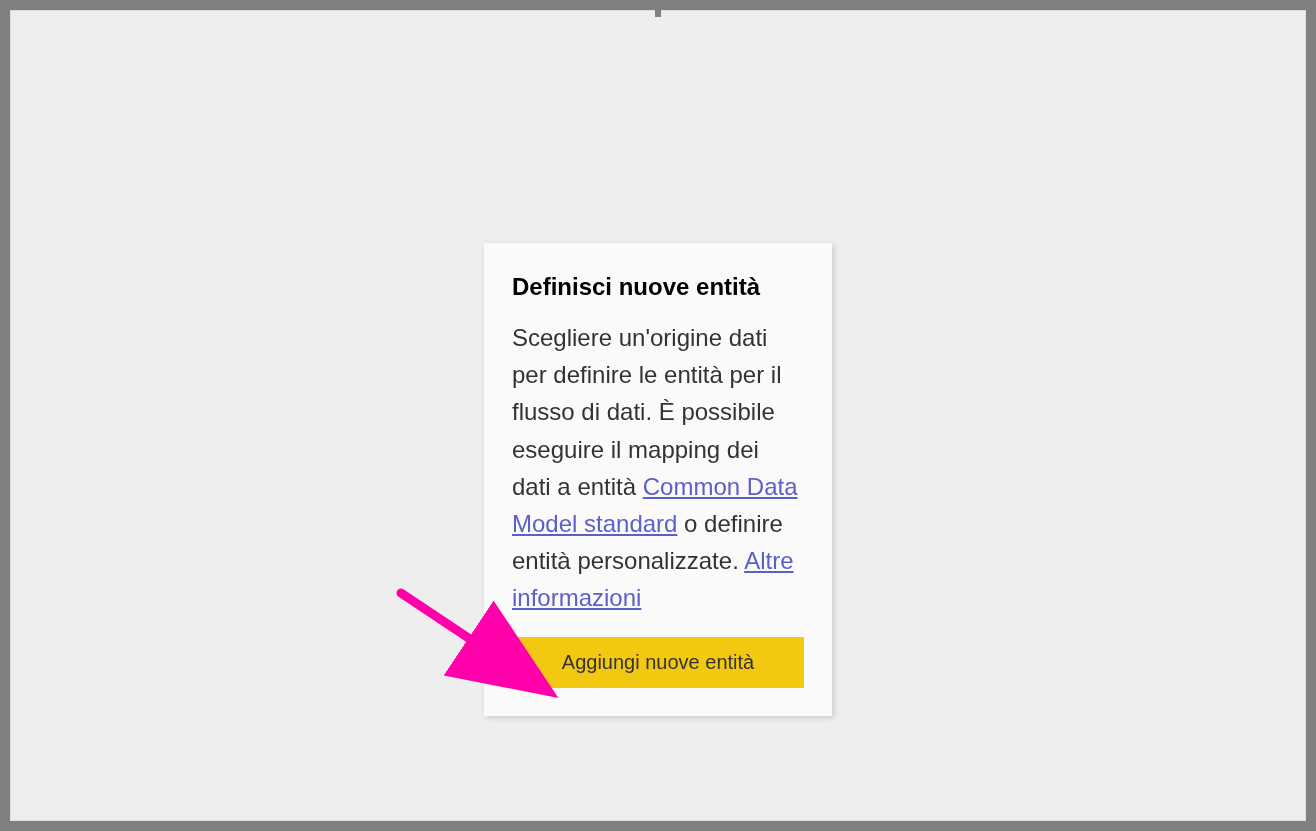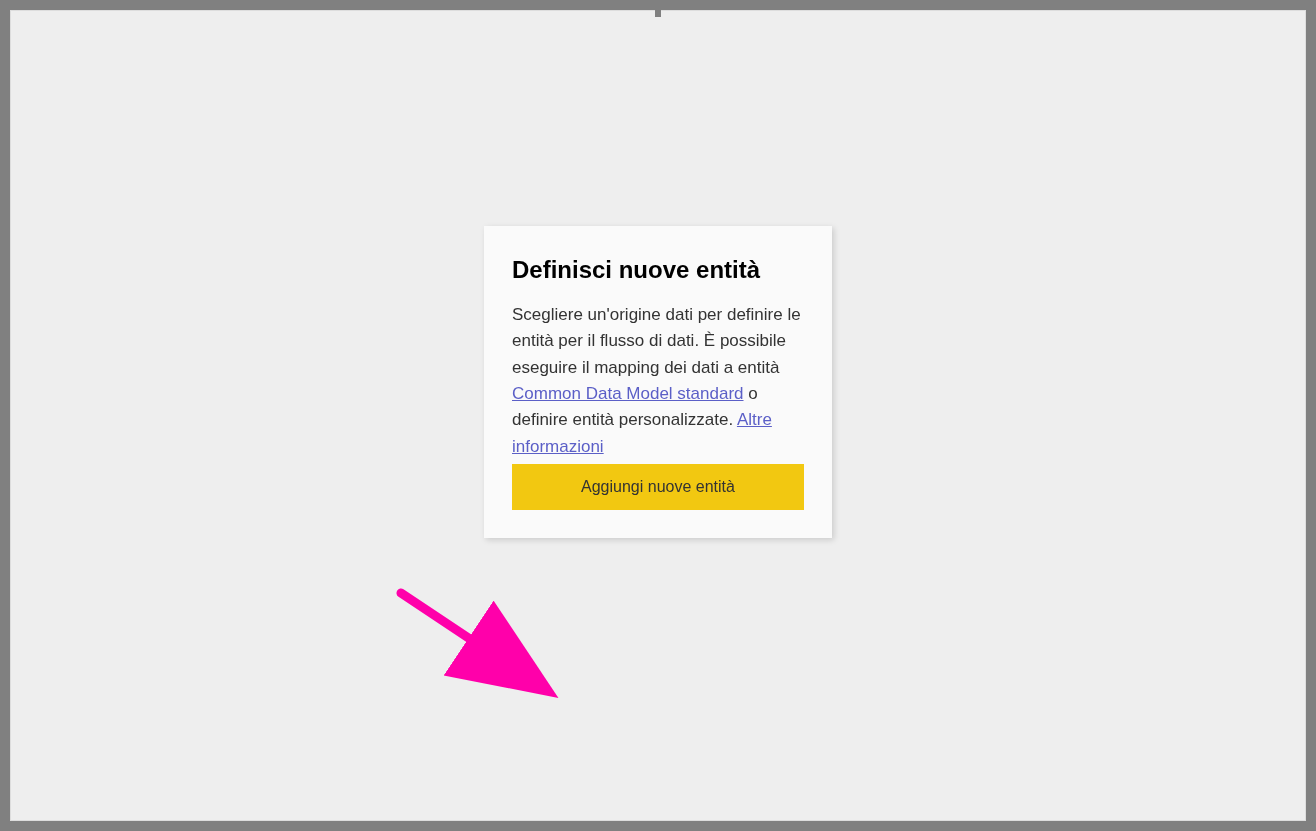--- a/index.html
+++ b/index.html
@@ -43,52 +43,52 @@
       padding-top: 95px;
       padding-left: 40px;
       padding-right: 40px;
     }
     
     .card {
       background: #fafafa;
       width: 348px;
       position: absolute;
       left: 50%;
-      top: 215px;
+      top: 232px;
       transform: translateX(-50%);
       padding: 30px 28px 28px 28px;
       box-shadow: 2px 2px 6px rgba(0,0,0,0.15);
     }
     
     .card-title {
       font-size: 24px;
       font-weight: 700;
       color: #000;
       margin-bottom: 18px;
     }
     
     .card-body {
-      font-size: 17px;
+      font-size: 24px;
       line-height: 1.55;
       color: #333;
-      margin-bottom: 4px;
+      margin-bottom: 20px;
     }
     
     .card-body a {
       color: #5b5fc7;
       text-decoration: underline;
       cursor: pointer;
     }
     
     .primary-button {
       background: #f2c811;
       border: none;
       width: 100%;
       padding: 14px 10px;
-      font-size: 16px;
+      font-size: 20px;
       color: #333;
       cursor: pointer;
       font-family: inherit;
       text-align: center;
     }
     
     .annotation-arrow {
       position: absolute;
       left: 370px;
       top: 562px;

